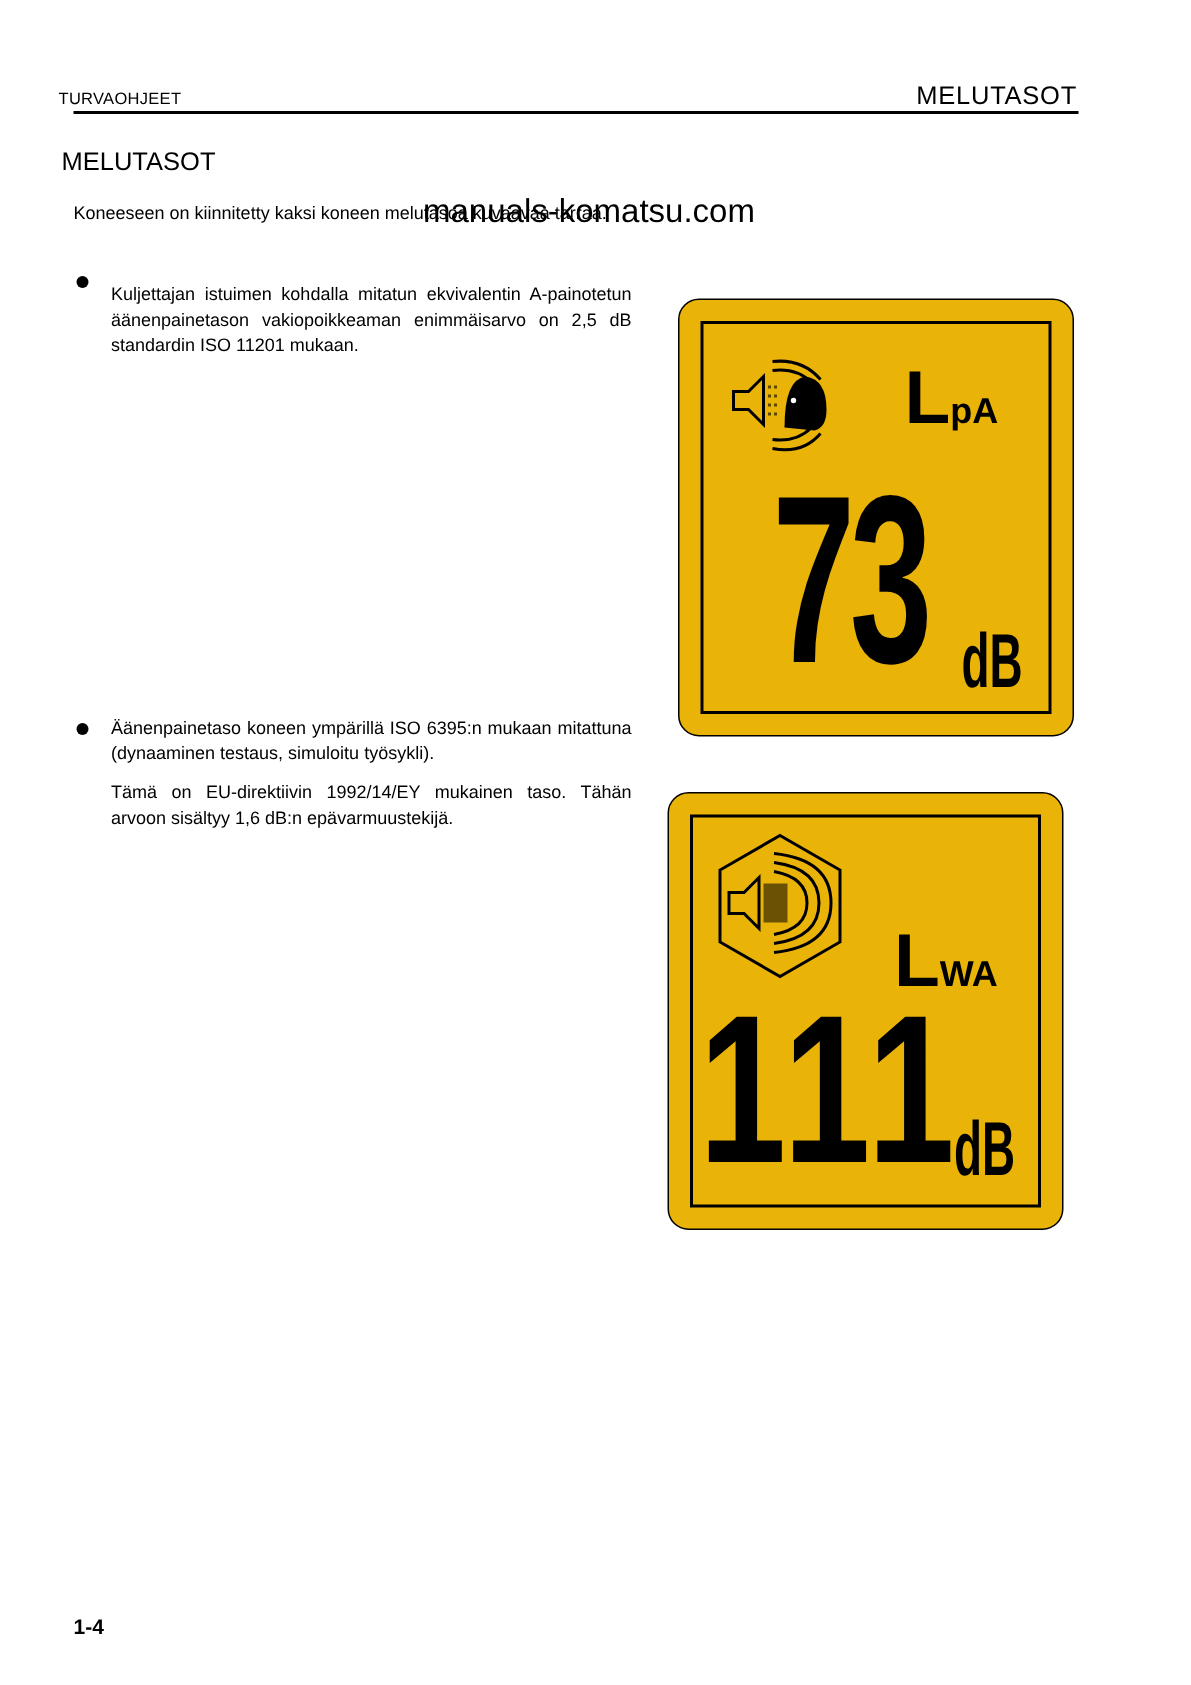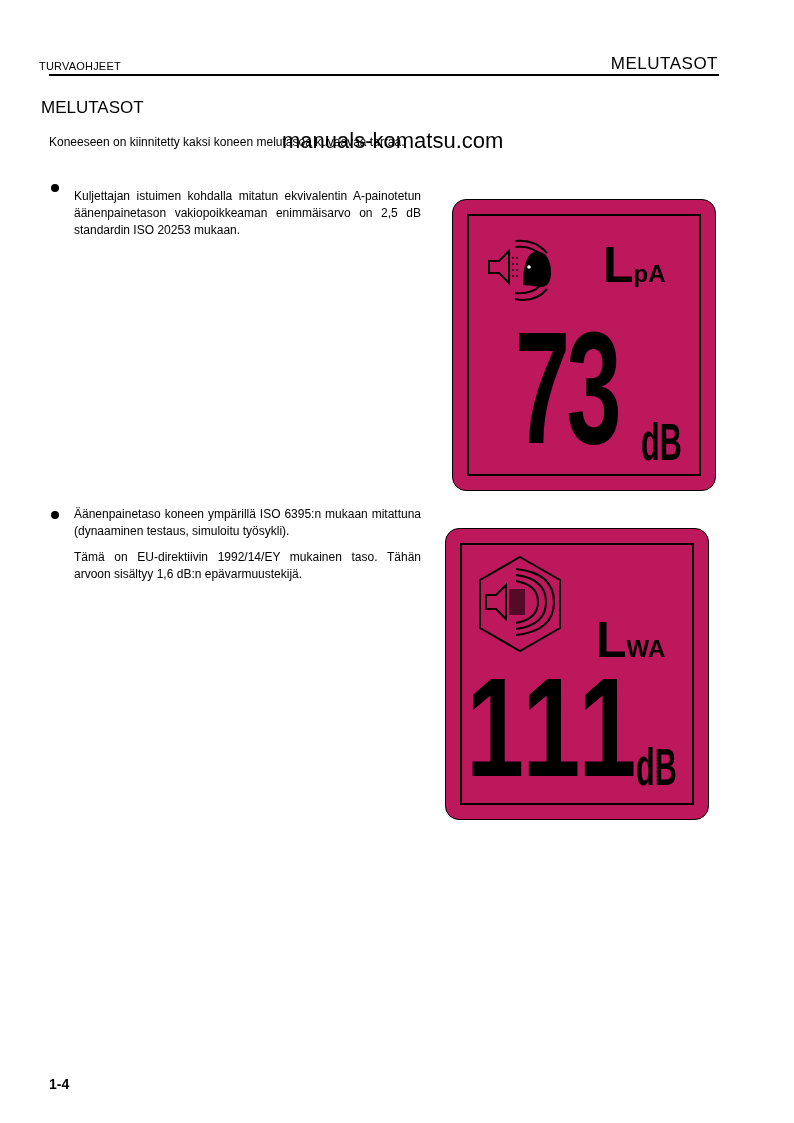--- a/index.html
+++ b/index.html
@@ -7,44 +7,44 @@
   .hdr-left { position:absolute; left:39px; top:60px; font-size:11px; letter-spacing:0.2px; }
   .hdr-right { position:absolute; right:76px; top:54px; font-size:17px; letter-spacing:0.5px; }
   .hdr-rule { position:absolute; left:49px; top:74px; width:670px; height:2px; background:#000; }
   .title { position:absolute; left:41px; top:98px; font-size:17px; font-weight:normal; }
   .intro { position:absolute; left:49px; top:134px; width:372px; font-size:12px; line-height:17px; }
   .watermark { position:absolute; left:282px; top:128px; font-size:22px; color:#000; white-space:nowrap; }
   .bullet { position:absolute; left:49px; width:372px; font-size:12px; line-height:17px; }
   .bullet .dot { position:absolute; left:2px; top:5px; width:8px; height:8px; border-radius:50%; background:#000; }
   .bullet .txt { margin-left:25px; text-align:justify; }
   .bullet .sub { margin-left:25px; margin-top:9px; text-align:justify; }
-  .label { position:absolute; border:1.5px solid #000; border-radius:14px; background:#be185d; }
+  .label { position:absolute; border:1.5px solid #000; border-radius:14px; background:#eab308; }
   .label .inner { position:absolute; left:14px; top:14px; right:14px; bottom:14px; border:2px solid #000; }
   .sym { position:absolute; font-weight:bold; font-family:"Liberation Sans", sans-serif; }
   .bignum { position:absolute; font-weight:bold; font-family:"Liberation Sans", sans-serif; transform-origin:left top; letter-spacing:-4px; }
   .db { position:absolute; font-weight:bold; transform-origin:left top; }
   .page-num { position:absolute; left:49px; top:1076px; font-size:14px; font-weight:bold; }
 </style>
 </head>
 <body>
 
 <div class="hdr-left">TURVAOHJEET</div>
 <div class="hdr-right">MELUTASOT</div>
 <div class="hdr-rule"></div>
 
 <div class="title">MELUTASOT</div>
 <div class="intro">Koneeseen on kiinnitetty kaksi koneen melutasoa kuvaavaa tarraa.</div>
 <div class="watermark">manuals-komatsu.com</div>
 
 <div class="bullet" style="top:179px;">
   <span class="dot"></span>
-  <div class="sub">Kuljettajan istuimen kohdalla mitatun ekvivalentin A-painotetun äänenpainetason vakiopoikkeaman enimmäisarvo on 2,5 dB standardin ISO 20253 mukaan.</div>
+  <div class="sub">Kuljettajan istuimen kohdalla mitatun ekvivalentin A-painotetun äänenpainetason vakiopoikkeaman enimmäisarvo on 2,5 dB standardin ISO 11201 mukaan.</div>
 </div>
 
-<div class="bullet" style="top:506px;">
+<div class="bullet" style="top:477px;">
   <span class="dot"></span>
   <div class="txt">Äänenpainetaso koneen ympärillä ISO 6395:n mukaan mitattuna (dynaaminen testaus, simuloitu työsykli).</div>
   <div class="sub">Tämä on EU-direktiivin 1992/14/EY mukainen taso. Tähän arvoon sisältyy 1,6 dB:n epävarmuustekijä.</div>
 </div>
 
 <div class="label" style="left:452px; top:199px; width:262px; height:290px;">
   <div class="inner"></div>
   <svg style="position:absolute; left:32px; top:33px;" width="80" height="80" viewBox="0 0 80 80">
     <polygon points="4,28 14,28 24,18 24,50 14,40 4,40" fill="none" stroke="#000" stroke-width="2"></polygon>
     <g fill="#000" opacity="0.6">

